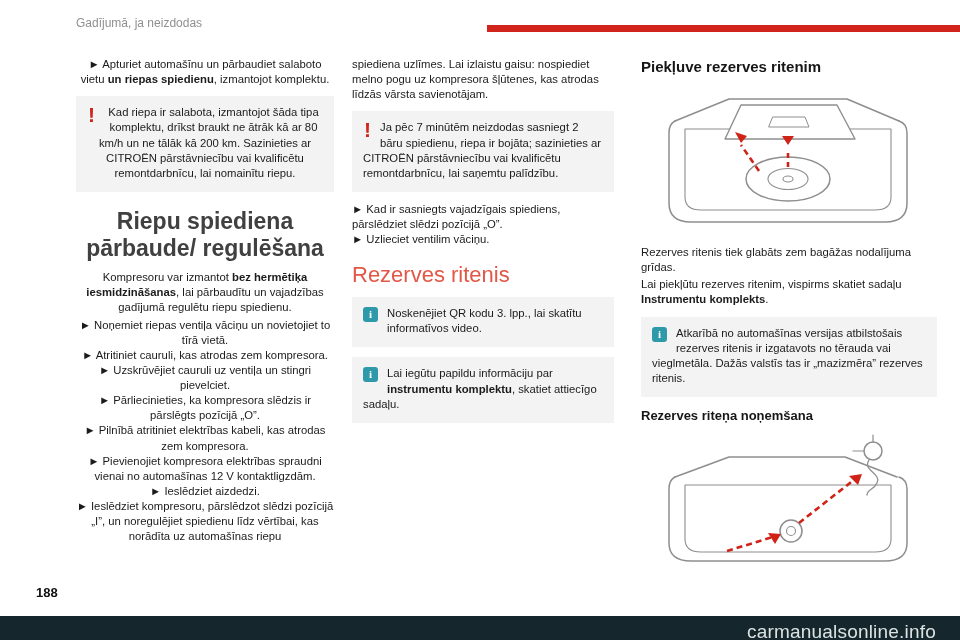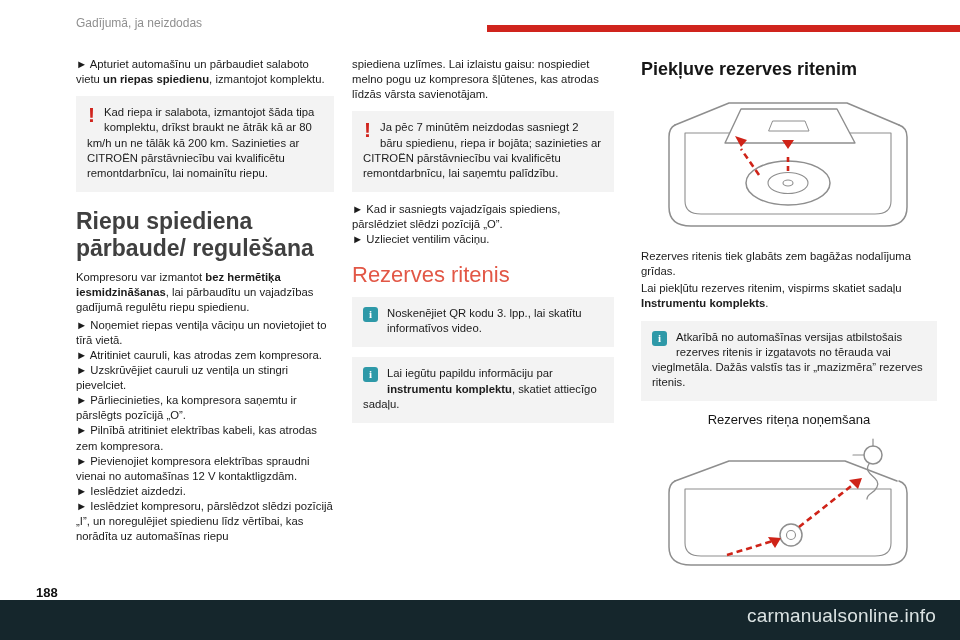--- a/index.html
+++ b/index.html
@@ -5,46 +5,46 @@
   * { margin:0; padding:0; box-sizing:border-box; }
   html,body { background:#ffffff; }
   .page {
     position:relative; width:960px; height:640px; background:#ffffff;
     overflow:hidden; font-family:"Liberation Sans", sans-serif;
   }
   .running-header { position:absolute; left:76px; top:16px; font-size:12px; color:#8f8f8f; }
   .top-bar { position:absolute; top:25px; right:0; width:473px; height:7px; background:#d0241d; }
 
   .col { position:absolute; top:57px; font-size:11.3px; line-height:1.34; color:#1b1b1b; }
-  .col-left  { left:76px;  width:258px; }
+  .col-left  { left:76px;  width:258px;text-align:center; }
   .col-mid   { left:352px; width:262px; }
   .col-right { left:641px; width:296px; }
   .col p { margin:0; }
   p.para { margin-bottom:2px; }
 
   .h-main { font-size:23px; font-weight:bold; color:#404040; line-height:1.18; margin:16px 0 8px; }
   .h-red  { font-size:22px; font-weight:normal; color:#e25746; line-height:1.18; margin:15px 0 9px; }
-  .h-sub  { font-size:18px; font-weight:bold; color:#161616; margin:0 0 8px; }
-  .h-small{ font-size:13px; font-weight:normal; color:#161616; margin:0 0 6px;text-align:center; }
+  .h-sub  { font-size:15px; font-weight:bold; color:#161616; margin:0 0 8px; }
+  .h-small{ font-size:13px; font-weight:bold; color:#161616; margin:0 0 6px; }
 
   .graybox { background:#f3f3f3; padding:9px 11px 11px; margin:9px 0 10px; }
   .graybox::after { content:""; display:block; clear:both; }
   .warn-glyph {
     float:left; color:#d0241d; font-size:21px; font-weight:bold; line-height:20px;
     margin:0 9px 2px 1px;
   }
   .info-glyph {
     float:left; width:15px; height:15px; background:#2e99a8; border-radius:3px;
     color:#ffffff; font-family:"Liberation Serif", serif; font-weight:bold;
     font-size:11px; line-height:15px; text-align:center; margin:1px 9px 2px 0;
   }
 
   .figure { display:block; margin:4px 0 8px; }
 
-  .footer-bar { position:absolute; left:0; bottom:0; width:960px; height:40px; background:#15262c; }
+  .footer-bar { position:absolute; left:0; bottom:0; width:960px; height:24px; background:#15262c; }
   .watermark { position:absolute; right:24px; top:5px; font-size:19px; color:#dbe3e3; letter-spacing:0.2px; }
   .page-number { position:absolute; left:36px; bottom:40px; font-size:13px; font-weight:bold; color:#111111;margin-top:44px; }
 </style>
 </head>
 <body>
 
 <div class="page">
 
   <span class="running-header">Gadījumā, ja neizdodas</span>
   <div class="top-bar"></div>
@@ -57,21 +57,21 @@
       <span>Kad riepa ir salabota, izmantojot šāda tipa komplektu, drīkst braukt ne ātrāk kā ar 80 km/h un ne tālāk kā 200 km. Sazinieties ar CITROËN pārstāvniecību vai kvalificētu remontdarbnīcu, lai nomainītu riepu.</span>
     </div>
 
     <h2 class="h-main">Riepu spiediena pārbaude/ regulēšana</h2>
 
     <p class="para"><span>Kompresoru var izmantot </span><b>bez hermētiķa iesmidzināšanas</b><span>, lai pārbaudītu un vajadzības gadījumā regulētu riepu spiedienu.</span></p>
 
     <p class="bullet">► Noņemiet riepas ventiļa vāciņu un novietojiet to tīrā vietā.</p>
     <p class="bullet">► Atritiniet cauruli, kas atrodas zem kompresora.</p>
     <p class="bullet">► Uzskrūvējiet cauruli uz ventiļa un stingri pievelciet.</p>
-    <p class="bullet">► Pārliecinieties, ka kompresora saņemtu ir pārslēgts pozīcijā „O”.</p>
+    <p class="bullet">► Pārliecinieties, ka kompresora slēdzis ir pārslēgts pozīcijā „O”.</p>
     <p class="bullet">► Pilnībā atritiniet elektrības kabeli, kas atrodas zem kompresora.</p>
     <p class="bullet">► Pievienojiet kompresora elektrības spraudni vienai no automašīnas 12 V kontaktligzdām.</p>
     <p class="bullet">► Ieslēdziet aizdedzi.</p>
     <p class="bullet">► Ieslēdziet kompresoru, pārslēdzot slēdzi pozīcijā „I”, un noregulējiet spiedienu līdz vērtībai, kas norādīta uz automašīnas riepu</p>
   </div>
 
   <div class="col col-mid">
     <p class="para">spiediena uzlīmes. Lai izlaistu gaisu: nospiediet melno pogu uz kompresora šļūtenes, kas atrodas līdzās vārsta savienotājam.</p>
 
     <div class="graybox">

